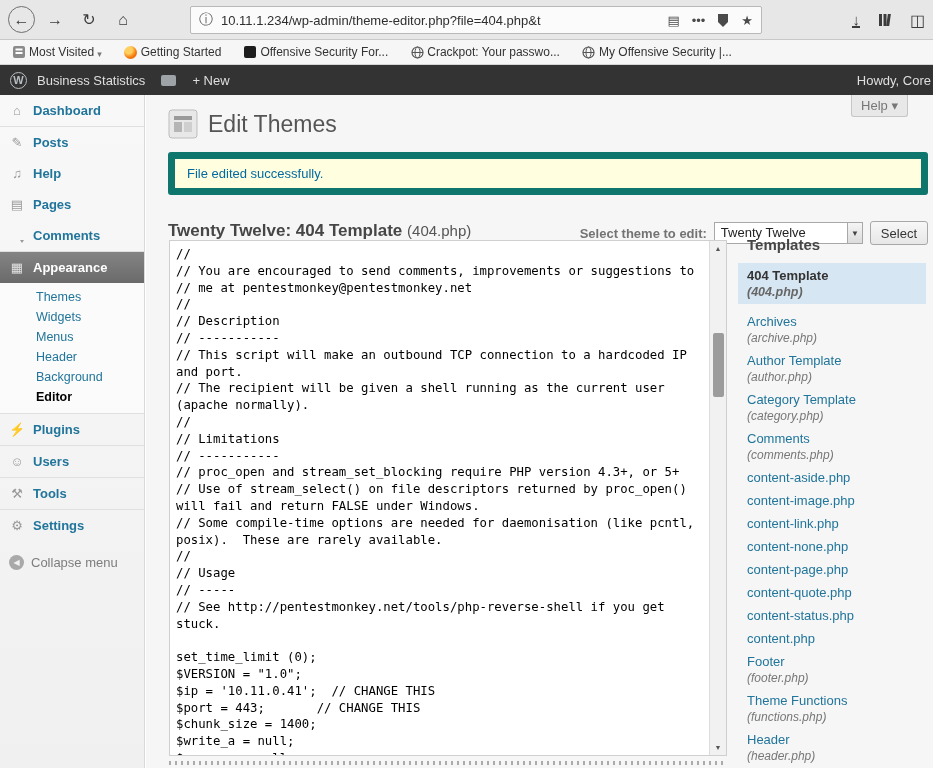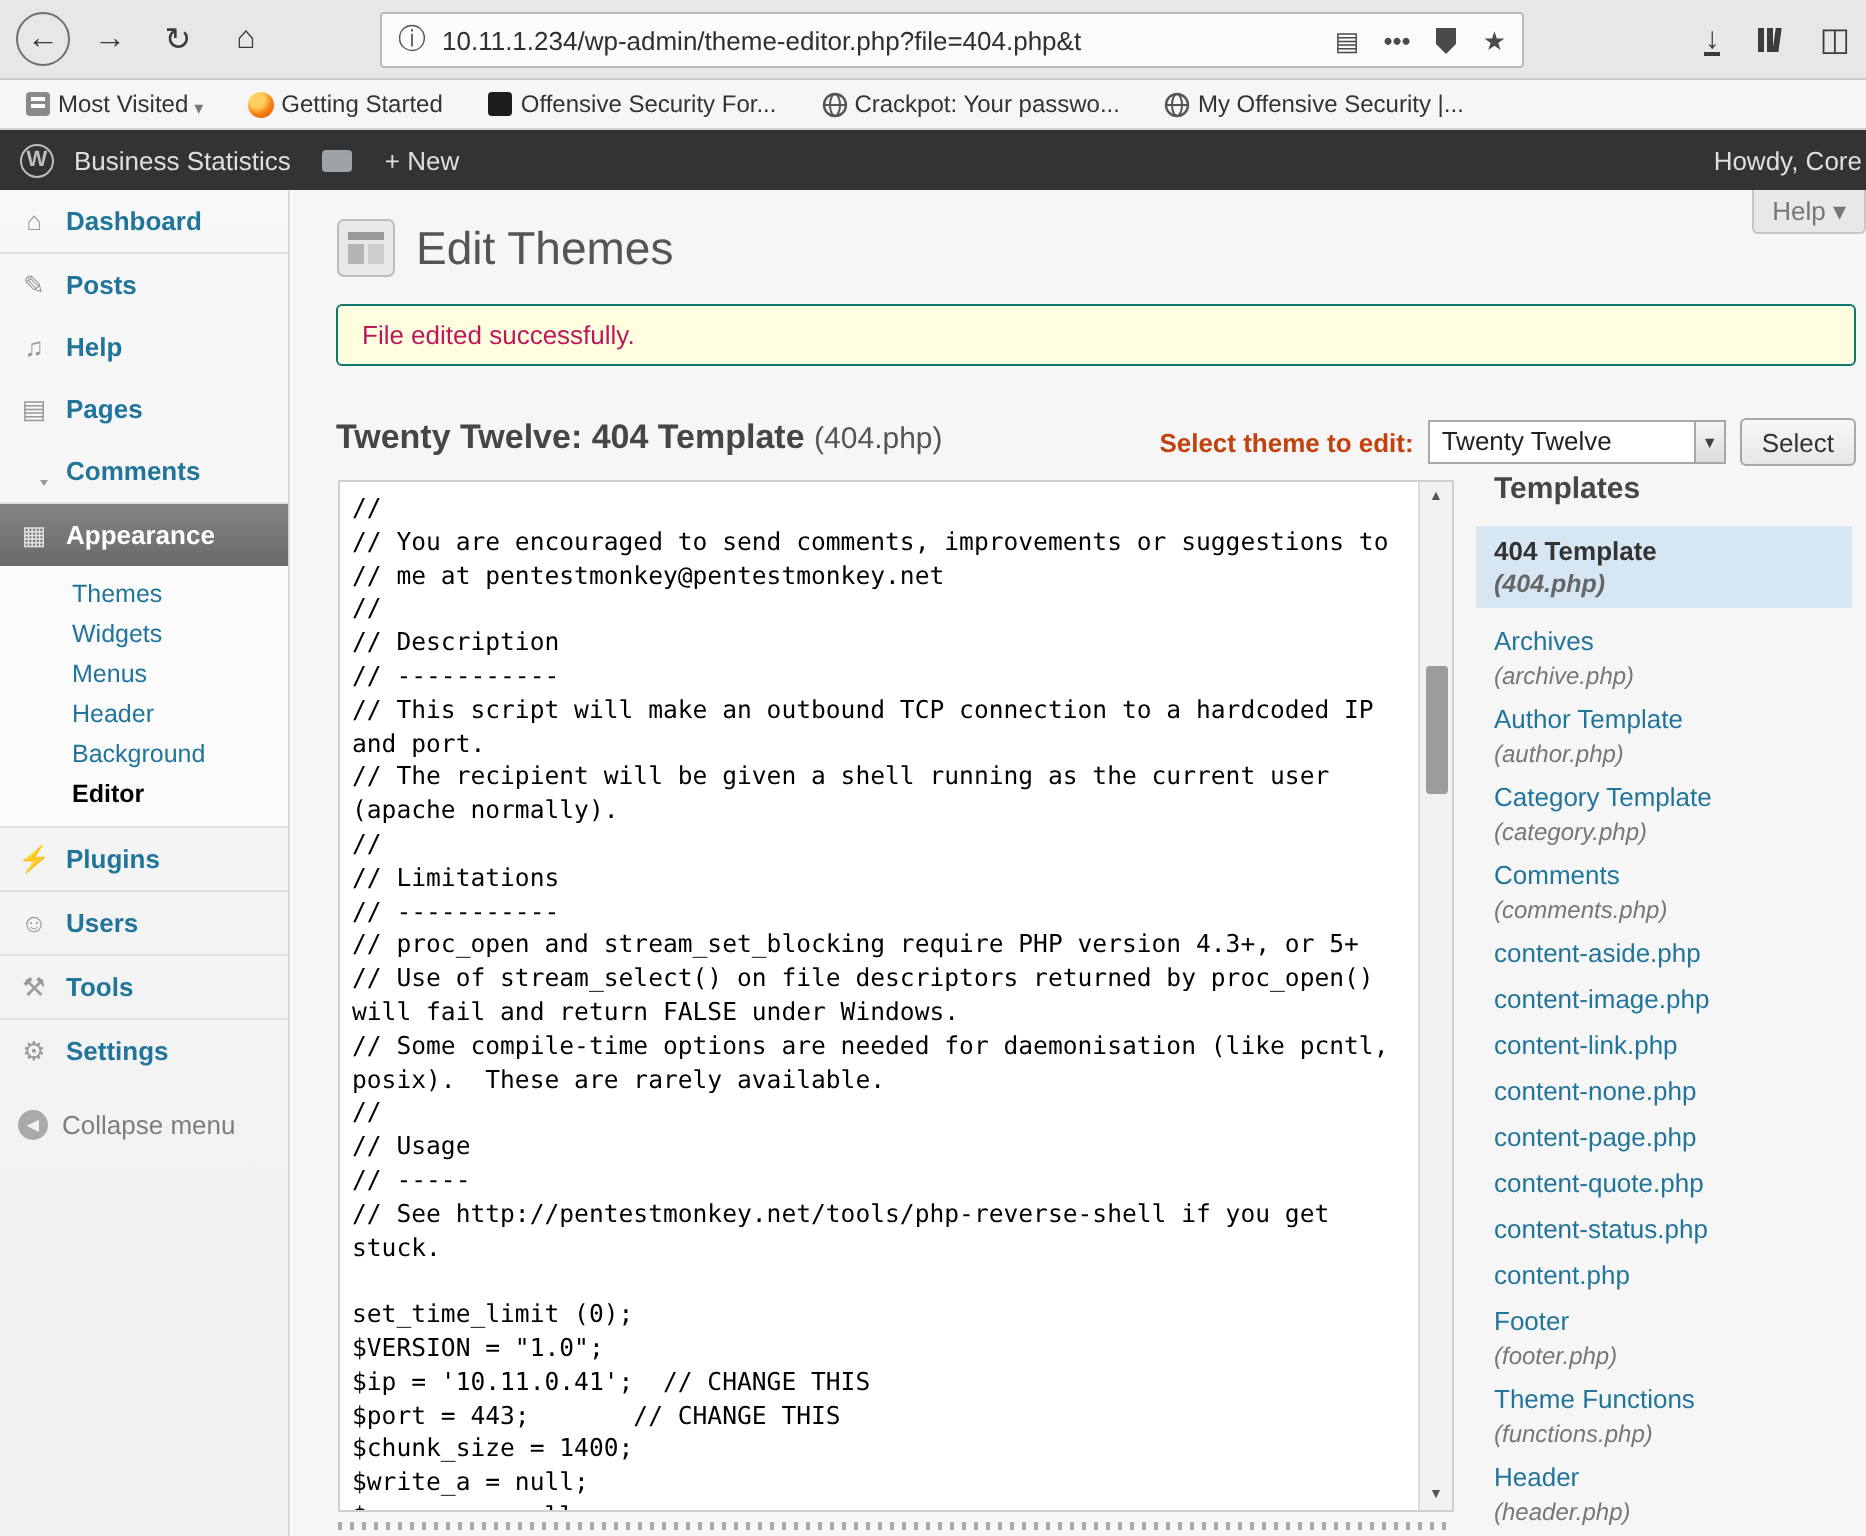--- a/index.html
+++ b/index.html
@@ -44,30 +44,30 @@
   .mi-bubble { width:12px; height:9px; background:#9a9a9a; border-radius:2px; position:relative; margin-left:2px; }
   .mi-bubble:after { content:""; position:absolute; left:2px; bottom:-3px; border:3px solid transparent; border-top-color:#9a9a9a; border-left-width:2px; border-right-width:2px; }
   .submenu { background:#fbfbfb; padding:4px 0 6px; border-bottom:1px solid #e0e0e0; }
   .sub-item { padding:3px 0 3px 36px; font-size:12.5px; color:#21759b; cursor:pointer; }
   .sub-item.current-sub { color:#000; font-weight:bold; }
   .collapse { margin-top:14px; display:flex; align-items:center; gap:7px; padding-left:9px; color:#7d7d7d; font-size:13px; }
   .col-ic { width:15px; height:15px; border-radius:50%; background:#a9a9a9; color:#f2f2f2; font-size:8px; display:flex; align-items:center; justify-content:center; }
 
   
   .content { position:absolute; top:95px; left:146px; width:787px; height:673px; background:#f6f6f6; }
-  .help-tab { position:absolute; top:0; right:0; background:#e8e8e8; border:1px solid #c6c6c6; border-top:none; border-radius:0 0 3px 3px; padding:3px 9px; font-size:13px; color:#777; cursor:pointer; }
+  .help-tab { position:absolute; top:0; right:25px; background:#e8e8e8; border:1px solid #c6c6c6; border-top:none; border-radius:0 0 3px 3px; padding:3px 9px; font-size:13px; color:#777; cursor:pointer; }
   .title-row { display:flex; align-items:center; gap:10px; padding:14px 0 0 22px; }
   .screen-icon { width:30px; height:30px; flex:none; }
   .page-title { font-size:23px; color:#555; font-weight:normal; }
-  .notice { margin:13px 5px 0 22px; background:#ffffe0; border:1px solid #0f766e; border-radius:3px; padding:7px 12px; font-size:13px; color:#be185d; }
+  .notice { margin:13px 5px 0 22px; background:#ffffe0; border:7px solid #0f766e; border-radius:3px; padding:7px 12px; font-size:13px; color:#0369a1; }
   .head-row { display:flex; justify-content:space-between; margin:26px 5px 0 22px; }
   .file-title { font-size:17px; color:#464646; font-weight:bold; }
   .file-title .fname { font-weight:normal; color:#555; font-size:15px; }
   .theme-ctrl { display:flex; align-items:center; gap:7px; }
-  .sel-label { font-size:13px; font-weight:bold; color:#c2410c; }
+  .sel-label { font-size:13px; font-weight:bold; color:#737373; }
   .fake-select { display:flex; align-items:stretch; height:22px; border:1px solid #a8a8a8; background:#fff; cursor:pointer;gap:33px; }
   .fake-select .val { font-size:13px; color:#222; padding:2px 8px 0 6px; min-width:92px; }
   .fake-select .arrow { width:15px; background:linear-gradient(#f5f5f5,#dcdcdc); border-left:1px solid #a8a8a8; font-size:8px; color:#444; display:flex; align-items:center; justify-content:center; }
   .btn { height:24px; padding:0 10px; font-size:13px; color:#333; background:linear-gradient(#f7f7f7,#e7e7e7); border:1px solid #a8a8a8; border-radius:3px; cursor:pointer; }
 
   .editor-row { position:absolute; top:145px; left:23px; }
   .editor-wrap { position:relative; width:558px; height:516px; border:1px solid #cfcfcf; background:#fff; }
   .code-area { width:540px; height:514px; border:none; outline:none; resize:none; font-family:"DejaVu Sans Mono", monospace; font-size:12.3px; line-height:16.8px; color:#000; padding:5px 6px; white-space:pre-wrap; overflow:hidden; background:#fff; }
   .vscroll { position:absolute; top:0; right:0; width:17px; height:514px; background:#f1f1f1; border-left:1px solid #dcdcdc; }
   .vs-arrow { height:15px; display:flex; align-items:center; justify-content:center; font-size:7px; color:#555; cursor:pointer; }

